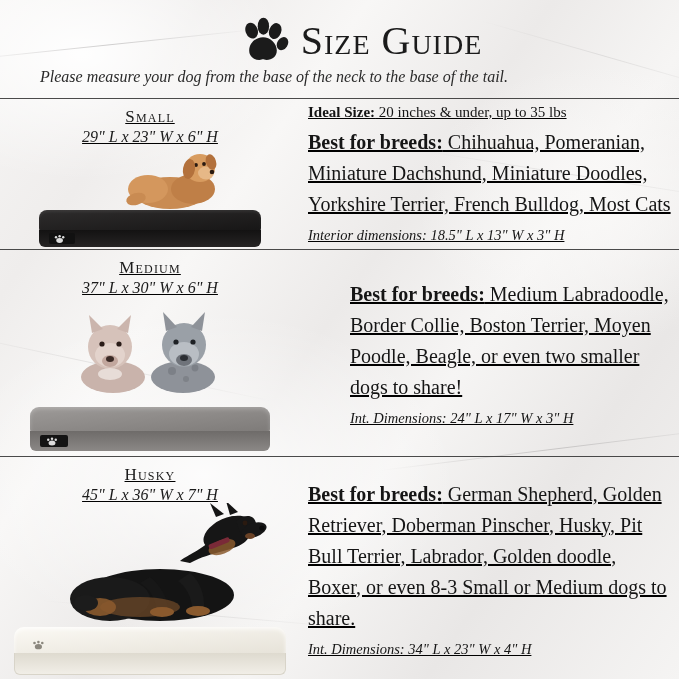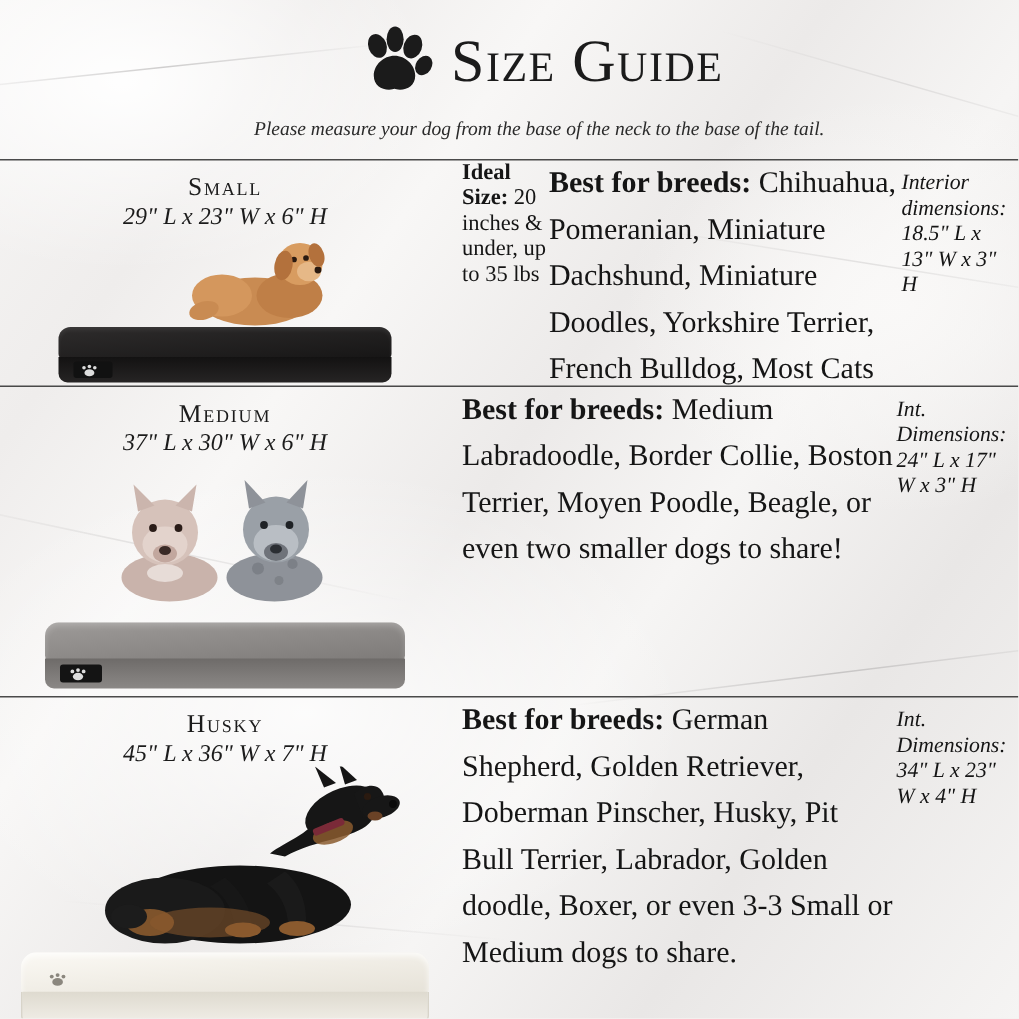--- a/index.html
+++ b/index.html
@@ -31,21 +31,20 @@
     background: linear-gradient(90deg, rgba(190,188,188,0), rgba(170,168,168,0.55), rgba(190,188,188,0));
     height: 1px;
     transform-origin: left center;
     pointer-events: none;
   }
   .vein.soft { background: linear-gradient(90deg, rgba(200,198,198,0), rgba(185,183,183,0.35), rgba(200,198,198,0)); }
 
   .header {
     position: relative;
     padding-top: 14px;
-    text-align: center;
     padding-left: 40px;
   }
   .title-row {
     display: flex;
     align-items: center;
     justify-content: center;
     gap: 12px;
   }
   .paw-icon {
     width: 52px;
@@ -57,36 +56,36 @@
     font-family: "Liberation Serif", serif;
     font-size: 40px;
     letter-spacing: 1px;
     color: #1b1b1b;
     font-variant: small-caps;
     font-weight: normal;
     line-height: 1;
     white-space: nowrap;
   }
   .subtitle {
-    margin-top: 10px;
-    font-size: 13px;
+    font-size: 16px;
     font-style: italic;
     color: #2a2a2a;
     font-family: "Liberation Serif", serif;
   }
   .divider {
     height: 1px;
     background: #2b2b2b;
     margin: 0;
     opacity: 0.85;
   }
   .row {
     display: flex;
     position: relative;
     box-sizing: border-box;
+    text-decoration: underline;
   }
   .left-col {
     width: 300px;
     flex: 0 0 300px;
     position: relative;
     text-align: center;
     padding-top: 8px;
     box-sizing: border-box;
   }
   .size-name {
@@ -102,21 +101,21 @@
     color: #1b1b1b;
     margin-top: 1px;
     font-family: "Liberation Serif", serif;
   }
   .right-col {
     flex: 1 1 auto;
     padding-left: 8px;
     padding-right: 8px;
     box-sizing: border-box;
     display: flex;
-    flex-direction: row;
+    flex-direction: column;
     justify-content: center;
   }
   .ideal {
     font-size: 15px;
     color: #151515;
     font-family: "Liberation Serif", serif;
     margin-bottom: 6px;
   }
   .ideal b { font-weight: bold; }
   .breeds {
@@ -238,21 +237,21 @@
       </div>
       <div class="breeds">
         <b>Best for breeds:</b><span> Chihuahua, Pomeranian, Miniature Dachshund, Miniature Doodles, Yorkshire Terrier, French Bulldog, Most Cats</span>
       </div>
       <div class="interior">Interior dimensions: 18.5" L x 13" W x 3" H</div>
     </div>
   </div>
 
   <div class="divider"></div>
 
-  <div class="row" style="height:206px;">
+  <div class="row" style="height:206px;gap:42px;">
     <div class="left-col">
       <div class="size-name">Medium</div>
       <div class="size-dims">37" L x 30" W x 6" H</div>
       <div class="scene" style="height:158px;">
         <div class="shadow" style="width:240px;height:18px;bottom:4px;"></div>
 
         <svg class="dog" style="left:58px; bottom:56px; width:180px; height:100px;" viewBox="0 0 180 100">
 
           <ellipse cx="55" cy="78" rx="32" ry="16" fill="#c9b3ab"></ellipse>
           <ellipse cx="52" cy="48" rx="22" ry="22" fill="#d6c2ba"></ellipse>
@@ -340,19 +339,19 @@
                 <circle cx="16" cy="3.5" r="2" fill="#8b877e"></circle>
                 <circle cx="22" cy="5" r="2" fill="#8b877e"></circle>
               <ellipse cx="16" cy="10.5" rx="5.5" ry="4" fill="#8b877e"></ellipse>
             </svg>
           </div>
         </div>
       </div>
     </div>
     <div class="right-col">
       <div class="breeds">
-        <b>Best for breeds:</b><span> German Shepherd, Golden Retriever, Doberman Pinscher, Husky, Pit Bull Terrier, Labrador, Golden doodle, Boxer, or even 3-3 Small or Medium dogs to share.</span>
+        <b>Best for breeds:</b><span> German Shepherd, Golden Retriever, Doberman Pinscher, Husky, Pit Bull Terrier, Labrador, Golden doodle, Boxer, or even 8-3 Small or Medium dogs to share.</span>
       </div>
       <div class="interior">Int. Dimensions: 34" L x 23" W x 4" H</div>
     </div>
   </div>
 
 </div>
 
 </body></html>

